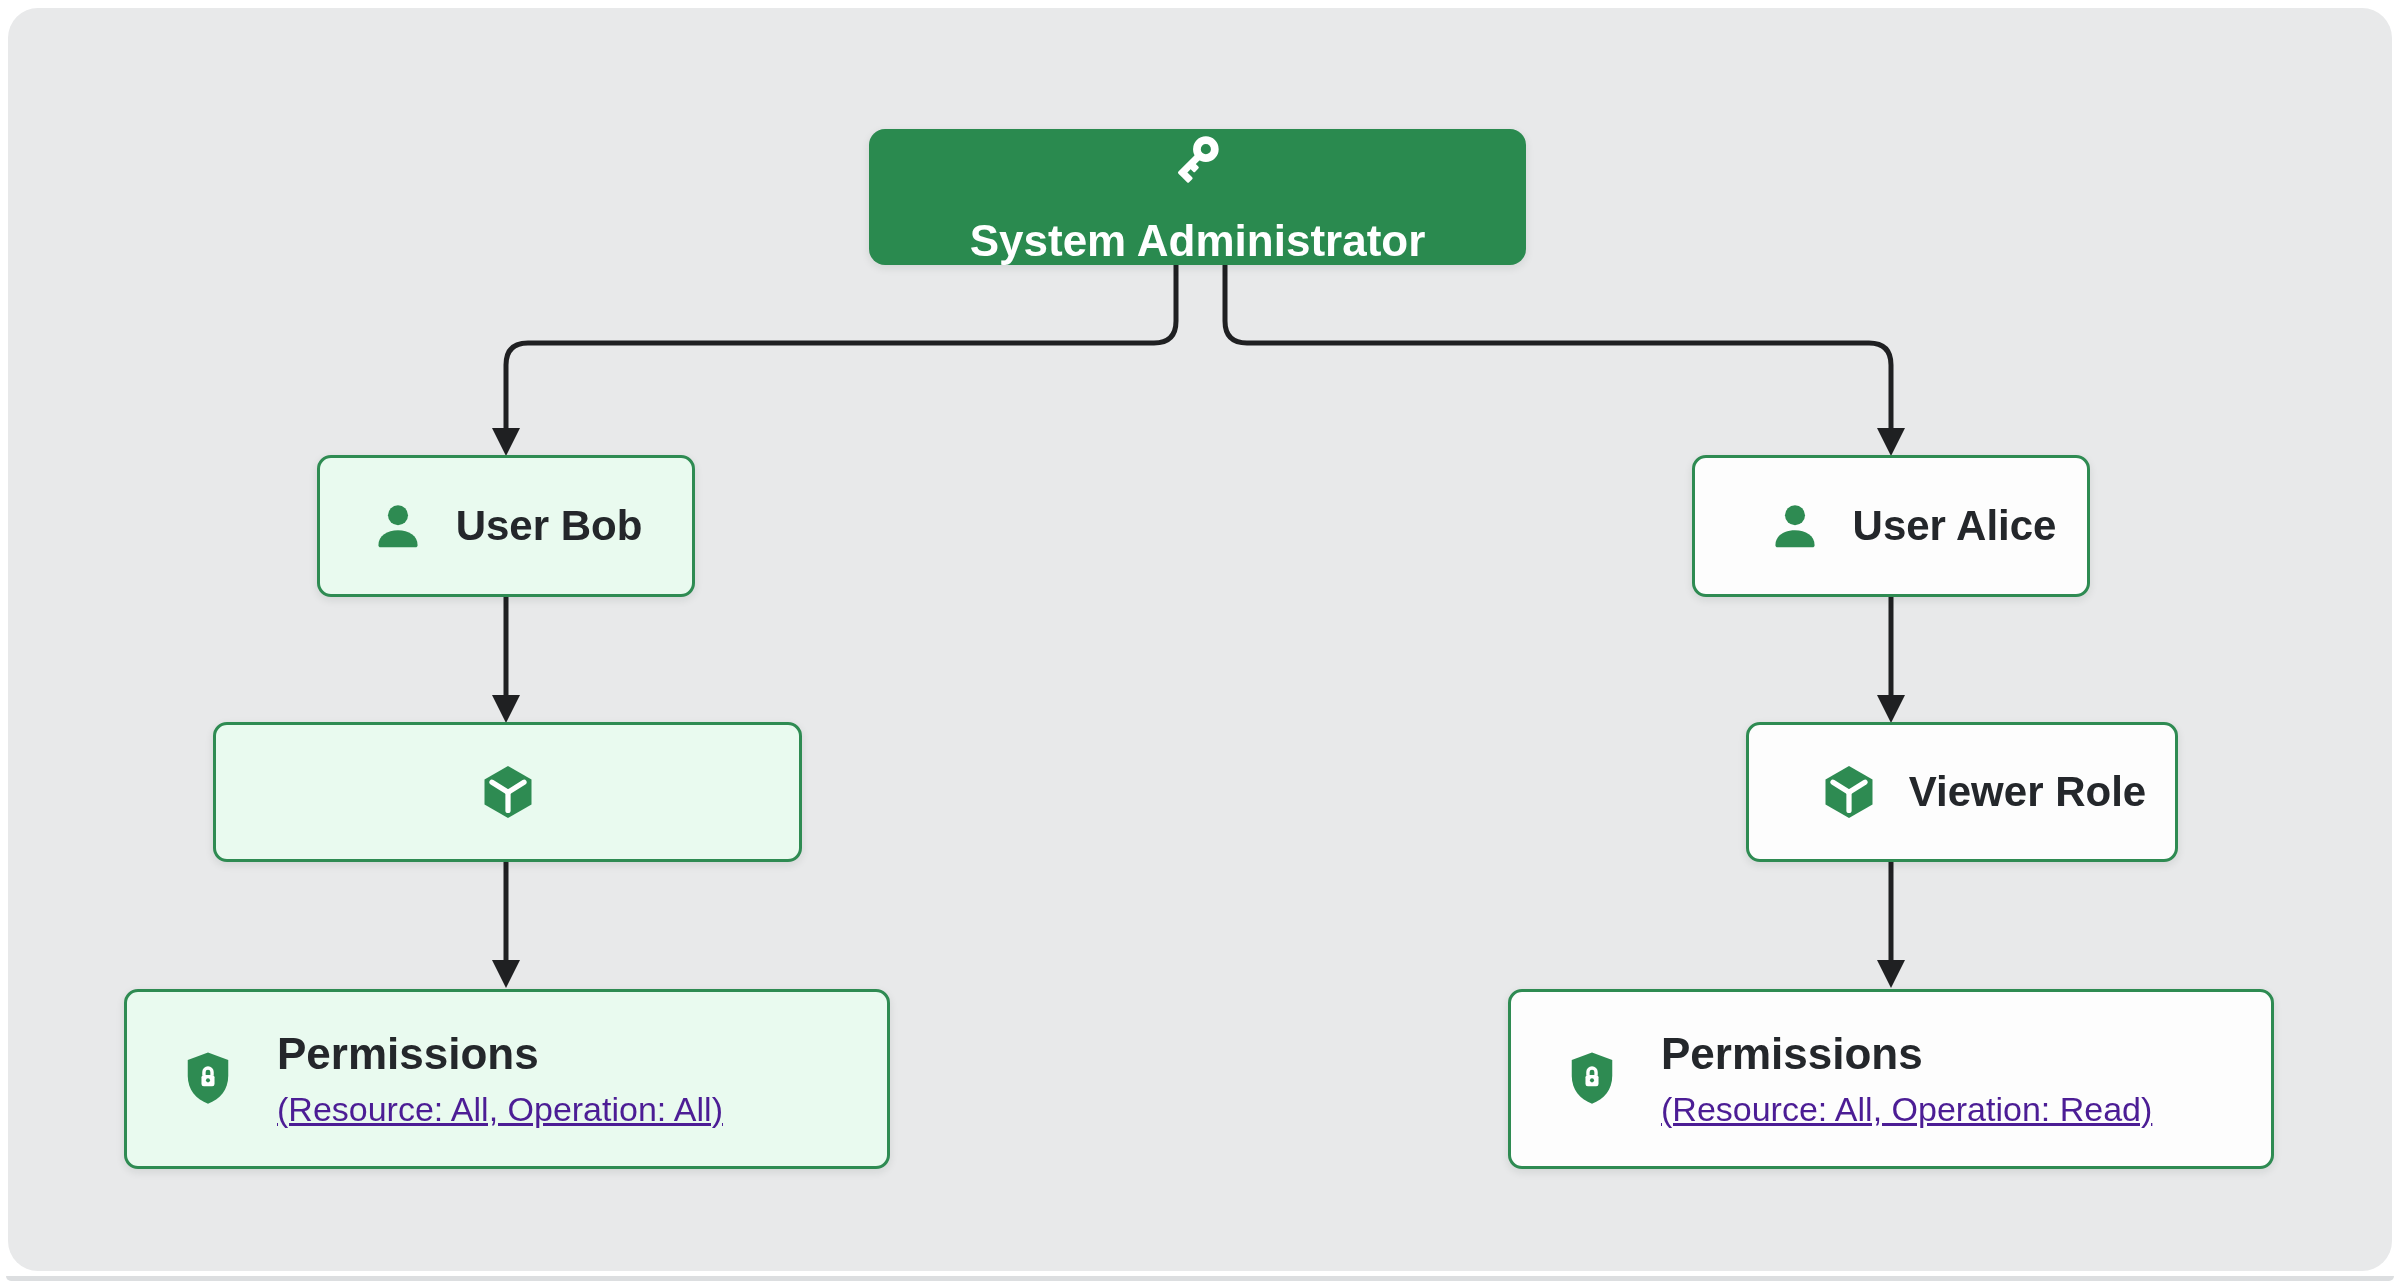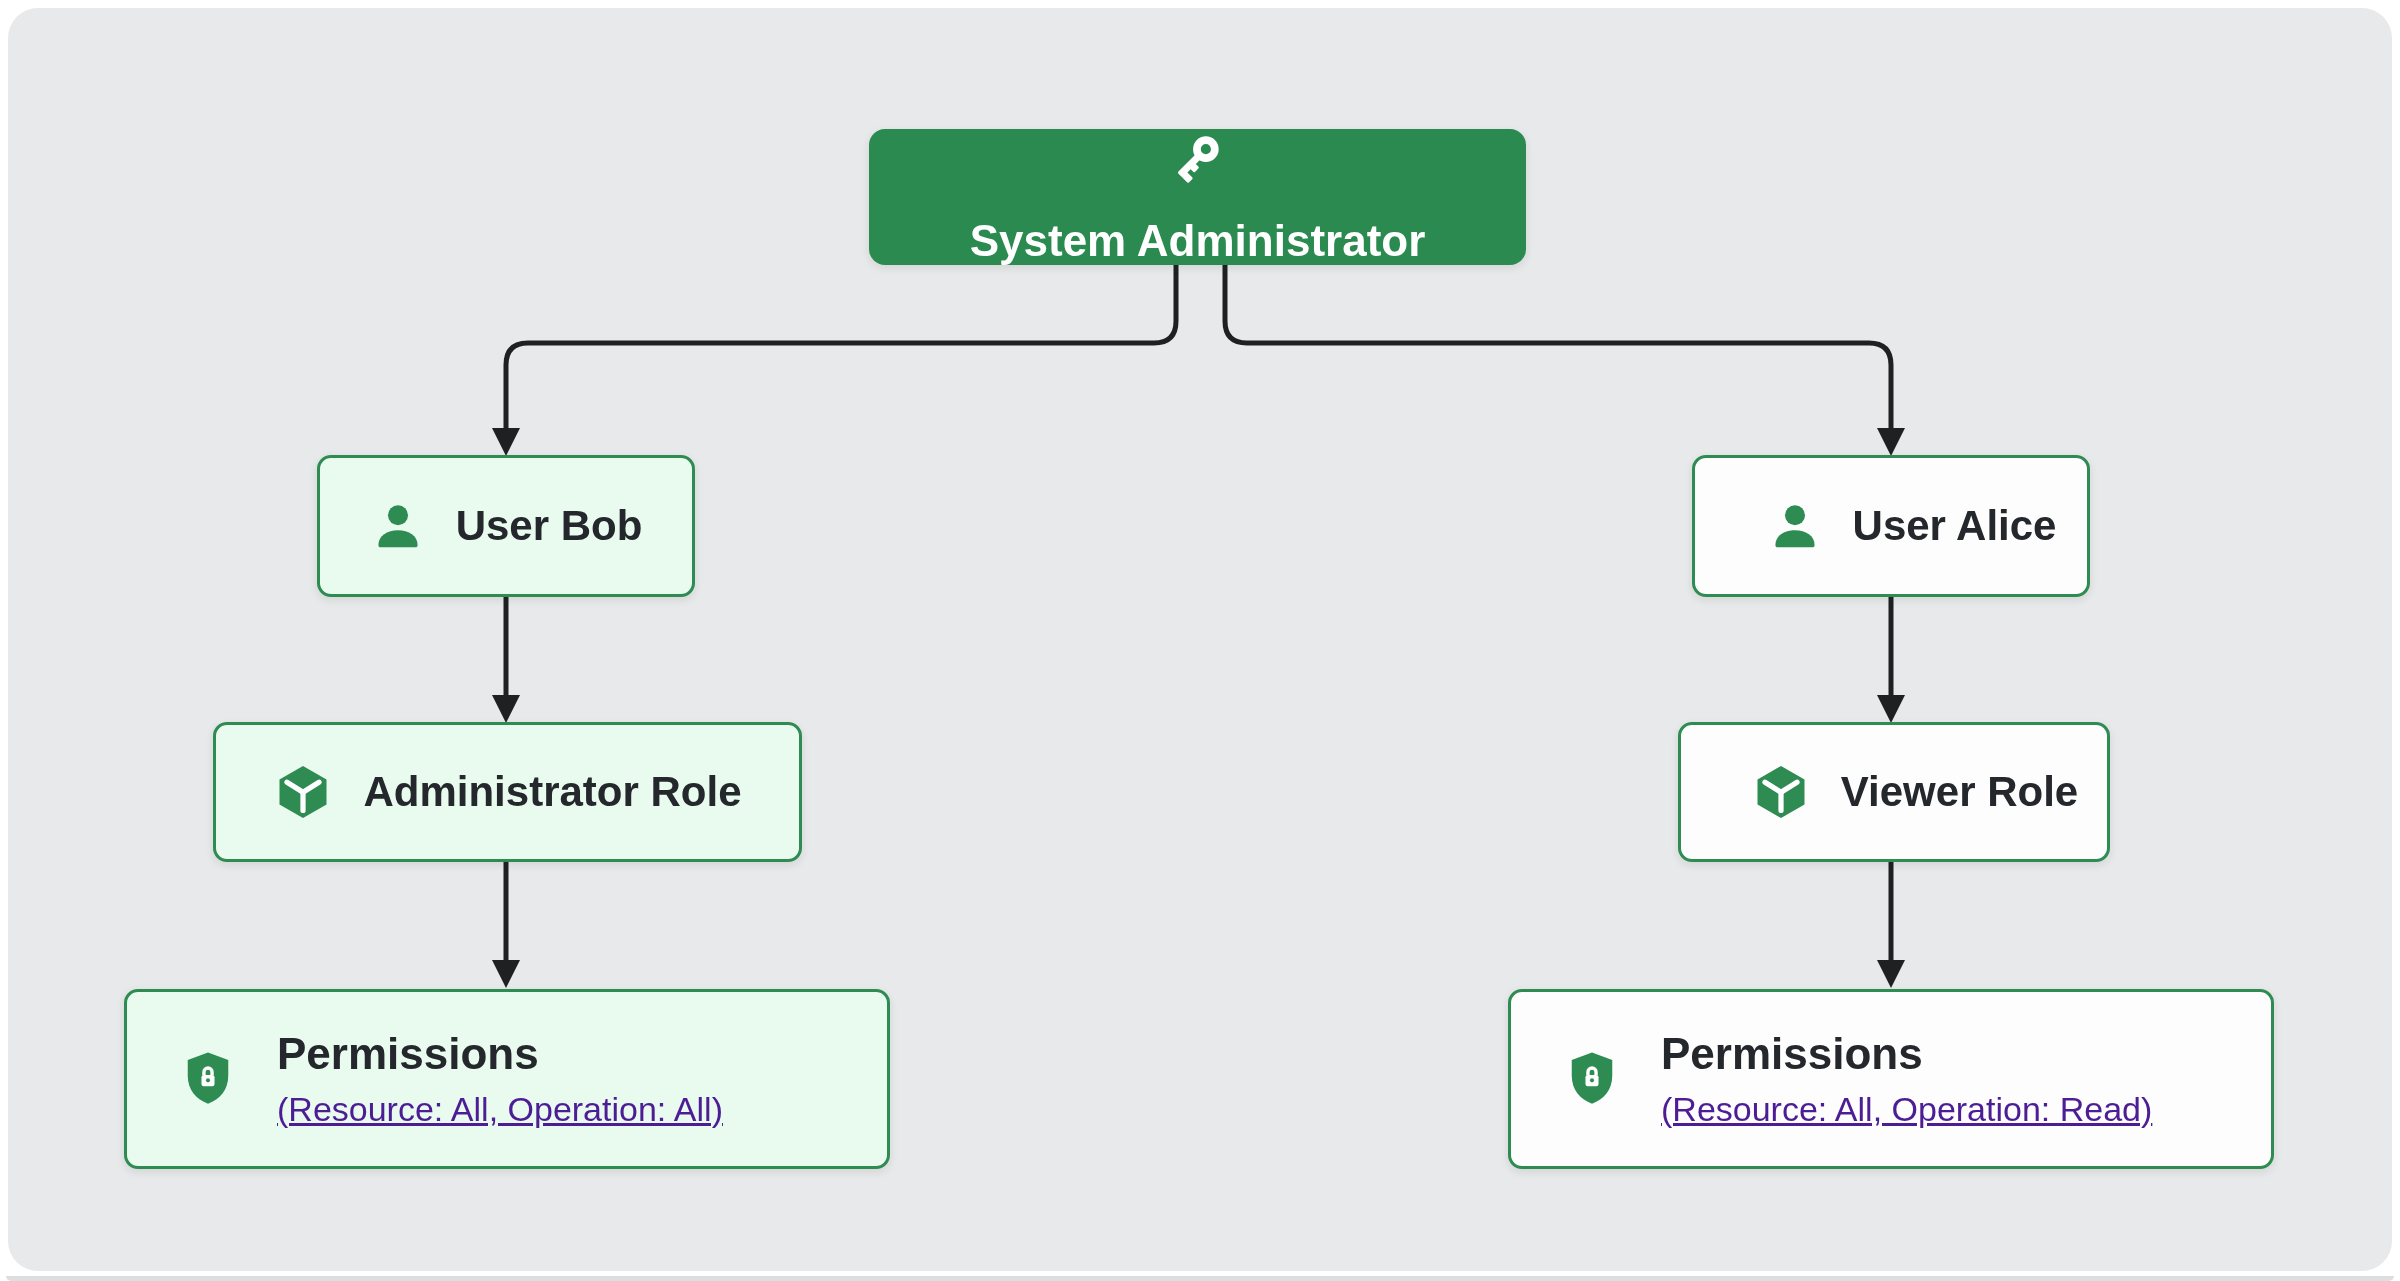--- a/index.html
+++ b/index.html
@@ -103,24 +103,23 @@
     <span class="icon">
       <svg width="60" height="60" viewBox="0 0 24 24">
         <polygon points="12,1.6 21.4,7 21.4,17 12,22.4 2.6,17 2.6,7" fill="#2e8b52"></polygon>
         <g stroke="#ffffff" stroke-width="2.1" stroke-linecap="round">
           <line x1="12" y1="12.1" x2="12" y2="19.4"></line>
           <line x1="12" y1="12.1" x2="5.6" y2="8.1"></line>
           <line x1="12" y1="12.1" x2="18.4" y2="8.1"></line>
         </g>
       </svg>
     </span>
-    <span class="label">Administrator Role</span>
   </div>
 
-  <div class="node node-white" style="left:1678px;top:722px;width:432px;height:140px;">
+  <div class="node node-white" style="left:1746px;top:722px;width:432px;height:140px;">
     <span class="icon">
       <svg width="60" height="60" viewBox="0 0 24 24">
         <polygon points="12,1.6 21.4,7 21.4,17 12,22.4 2.6,17 2.6,7" fill="#2e8b52"></polygon>
         <g stroke="#ffffff" stroke-width="2.1" stroke-linecap="round">
           <line x1="12" y1="12.1" x2="12" y2="19.4"></line>
           <line x1="12" y1="12.1" x2="5.6" y2="8.1"></line>
           <line x1="12" y1="12.1" x2="18.4" y2="8.1"></line>
         </g>
       </svg>
     </span>

